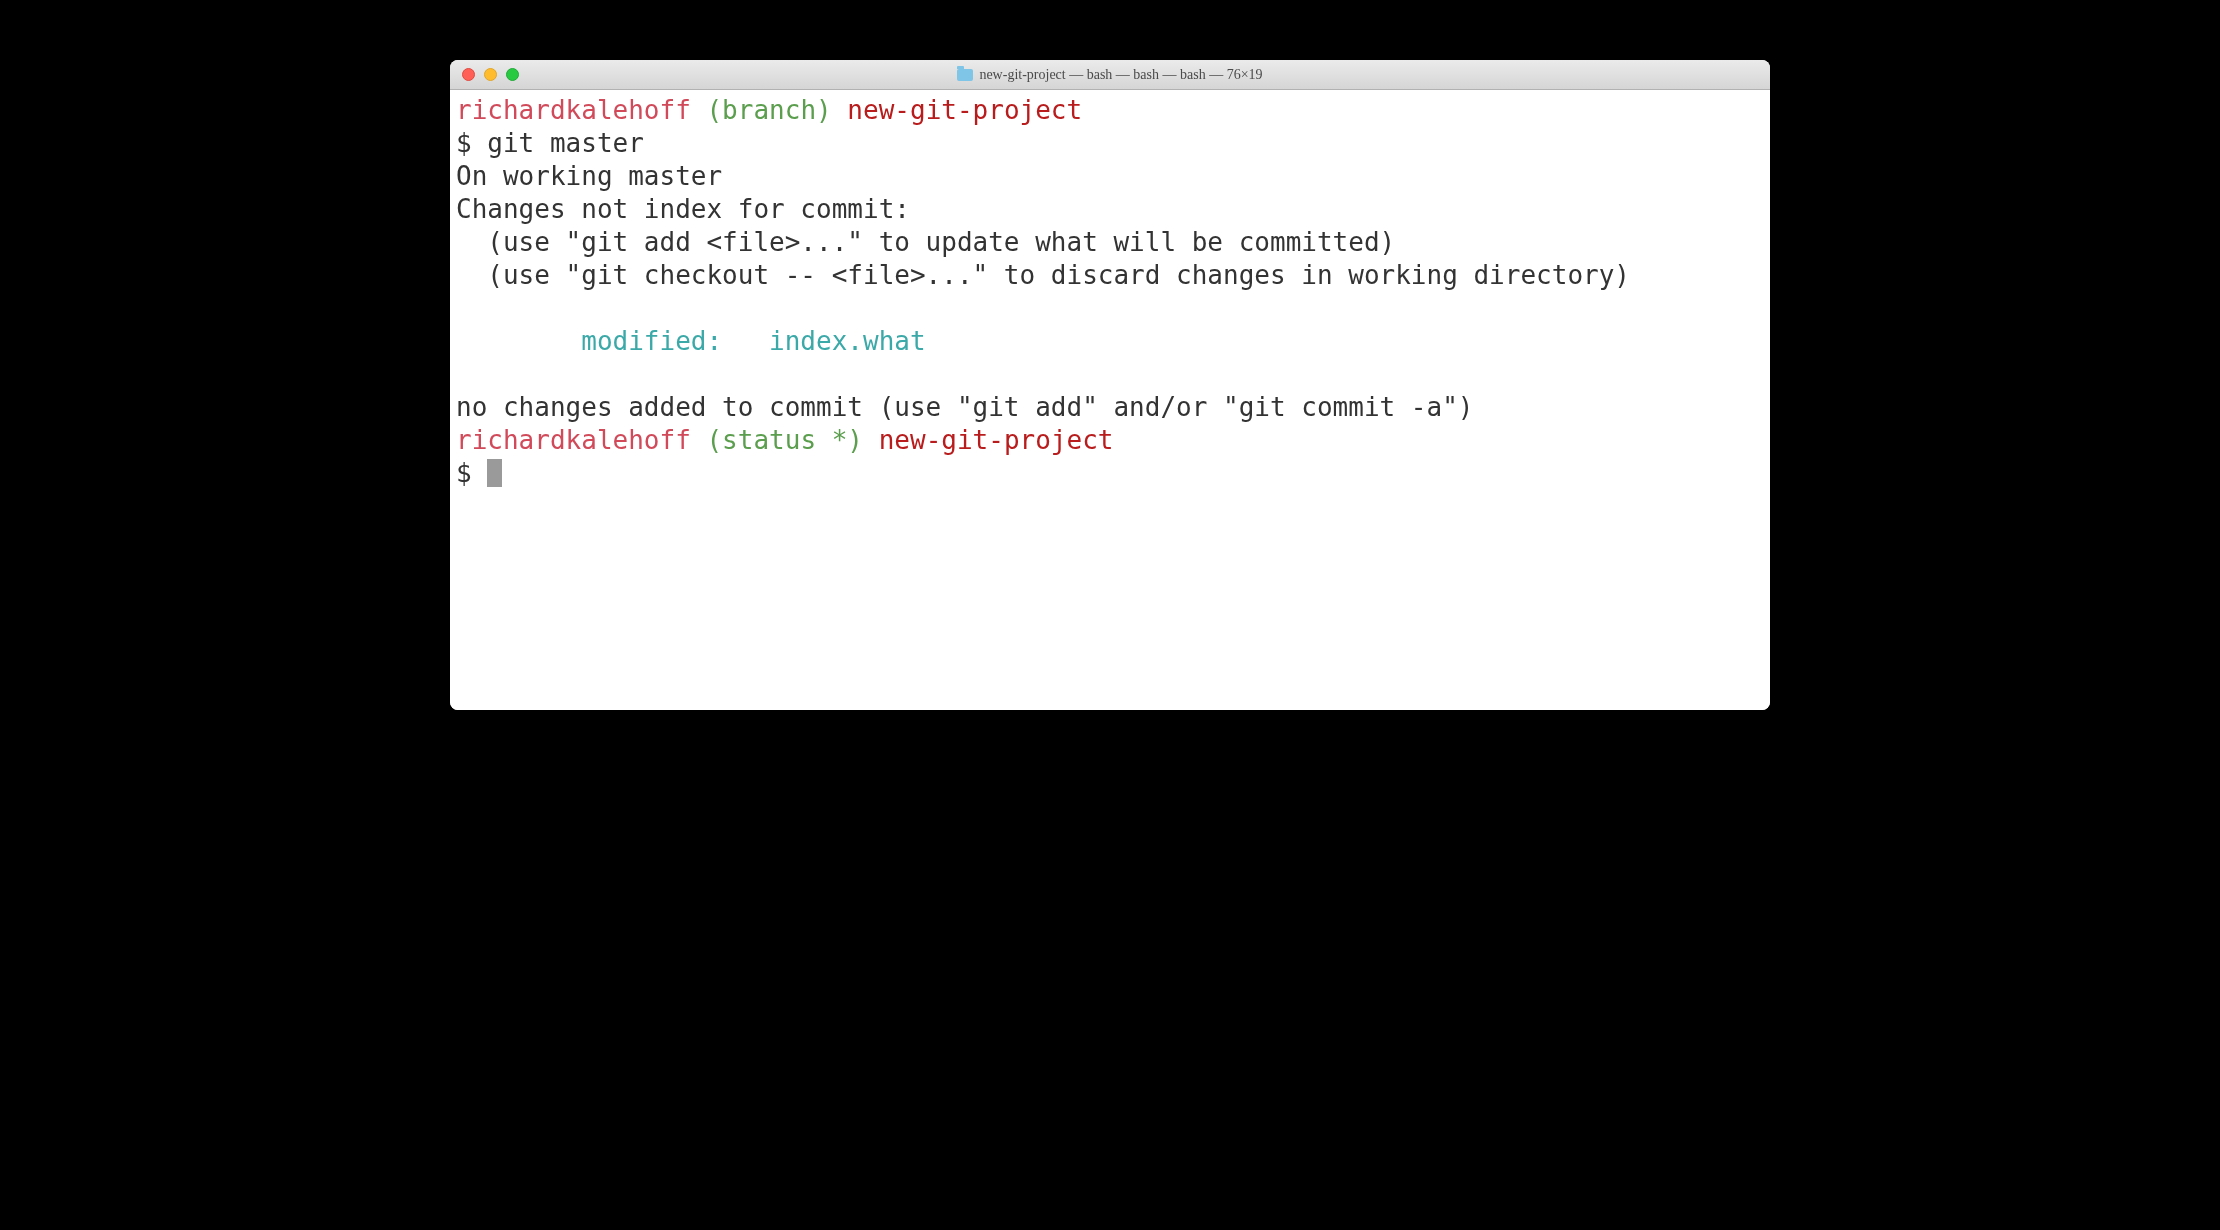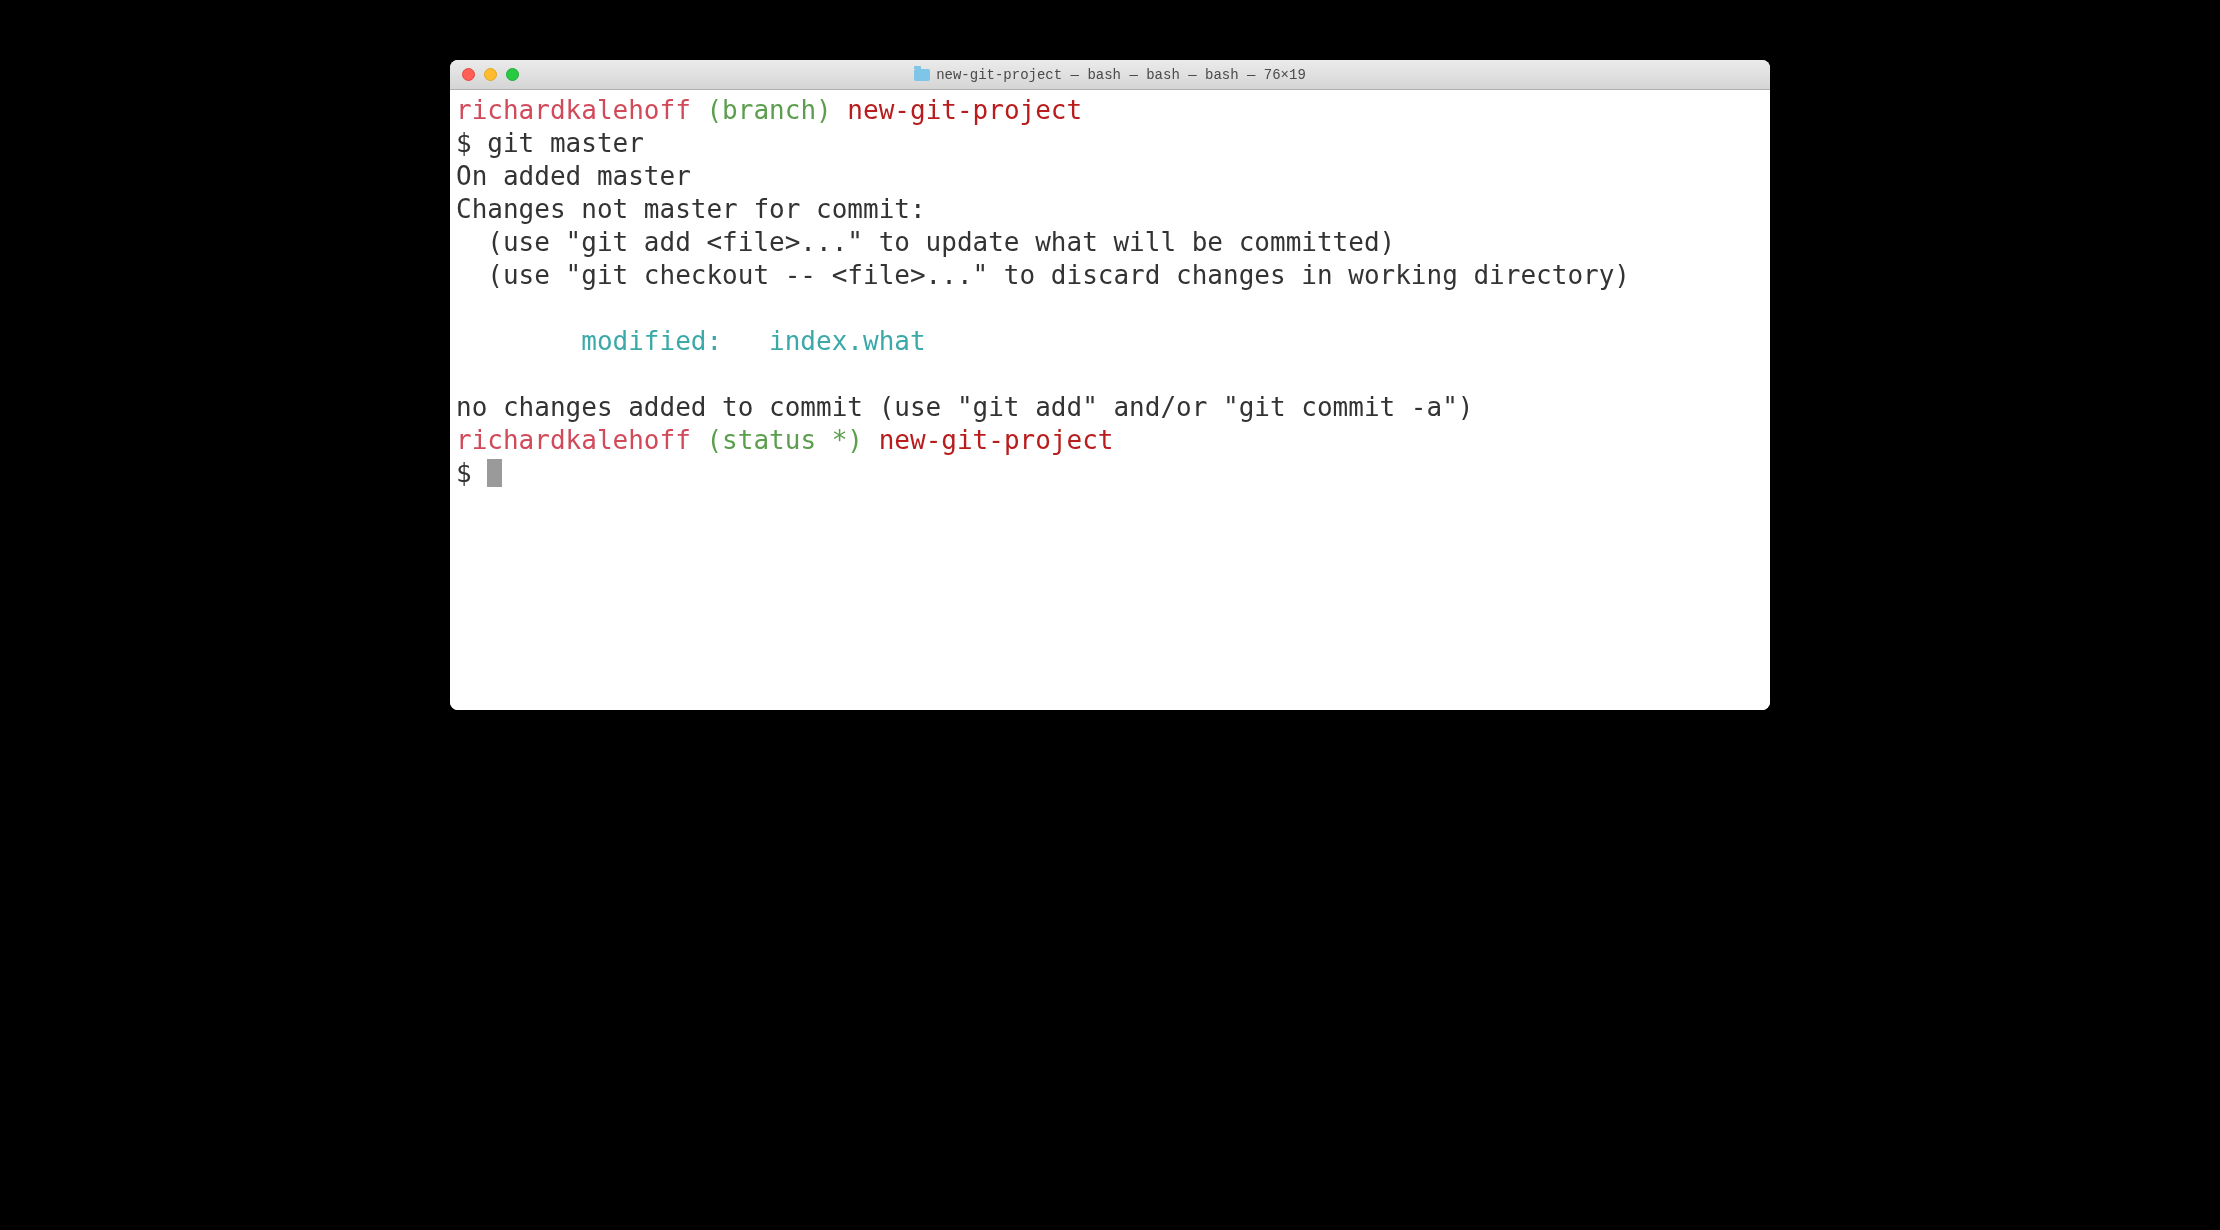--- a/index.html
+++ b/index.html
@@ -45,21 +45,21 @@
     .traffic-minimize { background: #ffbd2e; border: 0.5px solid #e0a528; }
     .traffic-zoom { background: #28ca42; border: 0.5px solid #1fab36; }
     .title-content {
       position: absolute;
       left: 0;
       right: 0;
       display: flex;
       justify-content: center;
       align-items: center;
       gap: 6px;
-      font-family: Liberation Mono, monospace;
+      font-family: Liberation Serif, serif;
       font-size: 14px;
       color: #4a4a4a;
       pointer-events: none;
     }
     .folder-icon {
       width: 16px;
       height: 12px;
       background: #7ec5e8;
       border-radius: 2px;
       position: relative;
@@ -108,22 +108,22 @@
       <div class="traffic-light traffic-minimize"></div>
       <div class="traffic-light traffic-zoom"></div>
     </div>
     <div class="title-content">
       <span class="folder-icon"></span>
       <span>new-git-project — bash — bash — bash — 76×19</span>
     </div>
   </div>
   <div class="terminal-body"><span class="c-red">richardkalehoff</span> <span class="c-green">(branch)</span> <span class="c-purple">new-git-project</span>
 <span class="c-prompt">$ </span><span>git master</span>
-<span>On added master</span>
-<span>Changes not master for commit:</span>
+<span>On working master</span>
+<span>Changes not index for commit:</span>
 <span>  (use "git add &lt;file&gt;..." to update what will be committed)</span>
 <span>  (use "git checkout -- &lt;file&gt;..." to discard changes in working directory)</span>
 <span></span>
 <span class="c-teal">        modified:   index.what</span>
 <span></span>
 <span>no changes added to commit (use "git add" and/or "git commit -a")</span>
 <span class="c-red">richardkalehoff</span> <span class="c-green">(status *)</span> <span class="c-purple">new-git-project</span>
 <span class="c-prompt">$ </span><span class="cursor"></span></div>
 </div>
 

